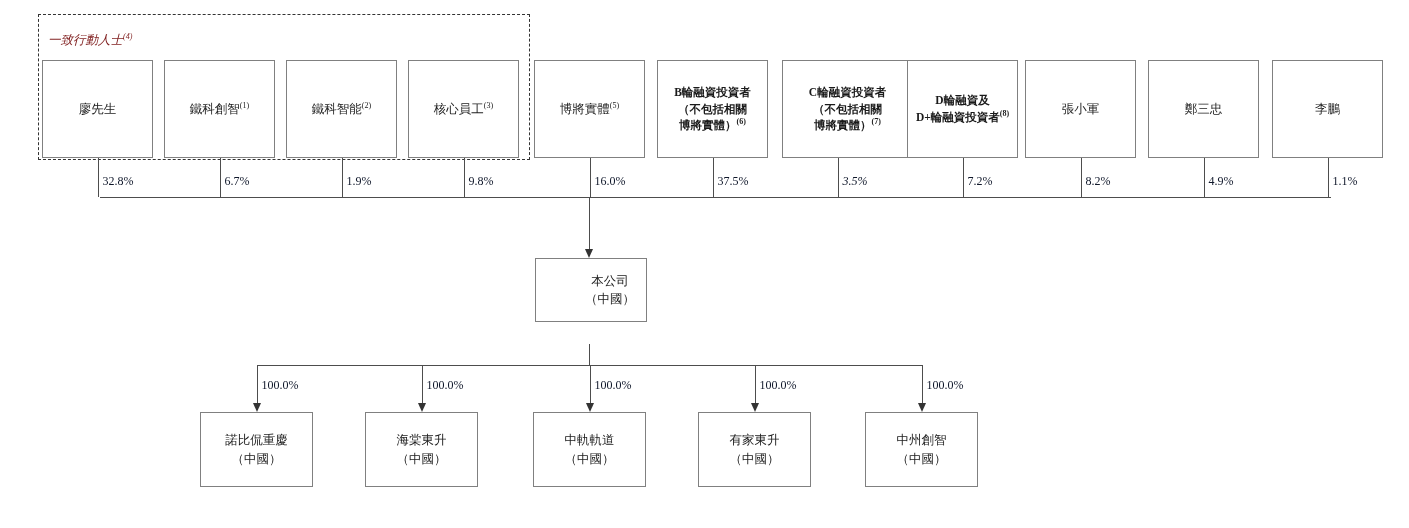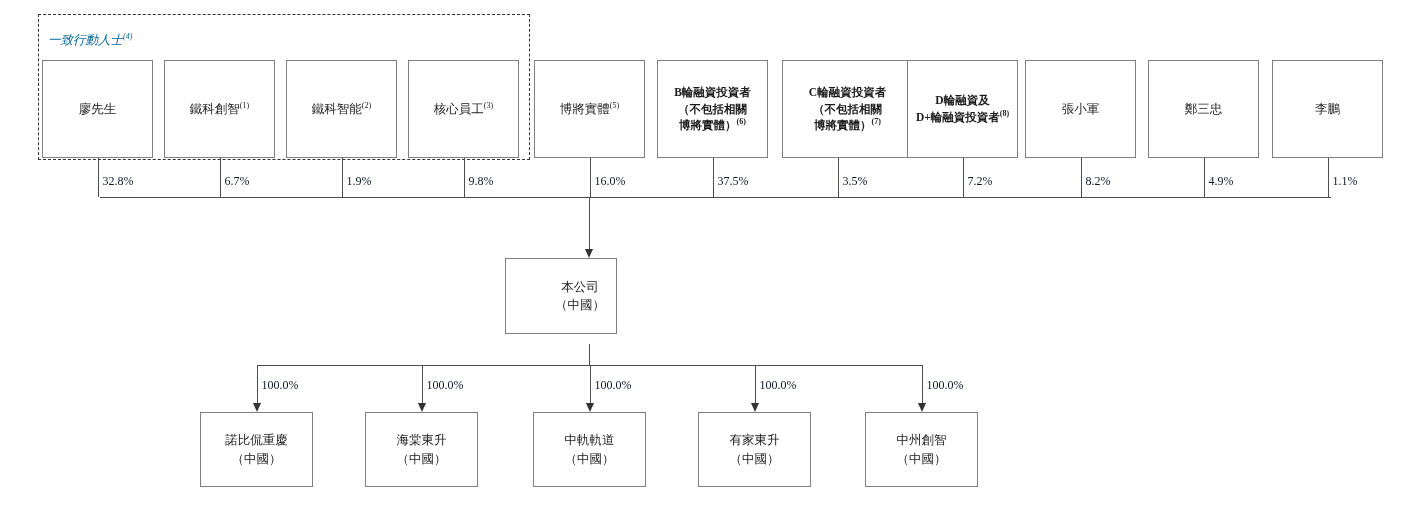--- a/index.html
+++ b/index.html
@@ -43,21 +43,21 @@
   .dashed-group {
     position: absolute;
     box-sizing: border-box;
     border: 1.4px dashed #333333;
     background: transparent;
   }
   .group-label {
     position: absolute;
     font-size: 12.5px;
     font-style: italic;
-    color: #0369a1;
+    color: #7f1d1d;
     white-space: nowrap;
   }
   .group-label .sup {
     font-size: 8px;
     vertical-align: super;
     line-height: 0;
     font-style: italic;
   }
   .vline {
     position: absolute;
@@ -140,21 +140,21 @@
       <div class="vline" style="left: 712.5px; top: 158px; height: 39px;"></div>
       <div class="pct" style="left: 717.5px; top: 174px;">37.5%</div>
       <div class="box small" style="left: 782px; top: 60px; width: 131px; height: 98px;">
         <div class="txt">
           <div>C輪融資投資者</div>
           <div>（不包括相關</div>
           <div>博將實體）<span class="sup">(7)</span></div>
         </div>
       </div>
       <div class="vline" style="left: 837.5px; top: 158px; height: 39px;"></div>
-      <div class="pct" style="left: 842.5px; top: 174px;">3.5%</div>
+      <div class="pct" style="left: 842.5px; top: 174px; font-style: italic;">3.5%</div>
       <div class="box small" style="left: 907px; top: 60px; width: 111px; height: 98px;">
         <div class="txt">
           <div>D輪融資及</div>
           <div>D+輪融資投資者<span class="sup">(8)</span></div>
         </div>
       </div>
       <div class="vline" style="left: 962.5px; top: 158px; height: 39px;"></div>
       <div class="pct" style="left: 967.5px; top: 174px;">7.2%</div>
       <div class="box" style="left: 1025px; top: 60px; width: 111px; height: 98px;">
         <div class="txt">
@@ -177,21 +177,21 @@
       </div>
       <div class="vline" style="left: 1327.5px; top: 158px; height: 39px;"></div>
       <div class="pct" style="left: 1332.5px; top: 174px;">1.1%</div>
     </div>
 
   <div class="hline" style="left:100px; top:197px; width:1231px;"></div>
 
   <div class="vline" style="left:589px; top:197px; height:52px;"></div>
   <div class="arrow-down" style="left:585px; top:249px;"></div>
 
-  <div class="box" style="left:505px; top:258px; width:112px; height:76px;padding-left:41px;">
+  <div class="box" style="left:535px; top:258px; width:112px; height:64px;padding-left:41px;">
     <div class="txt" id="company-text">
         <div>本公司</div>
         <div>（中國）</div>
       </div>
   </div>
 
   <div class="vline" style="left:589px; top:344px; height:21px;"></div>
 
   <div class="hline" style="left:257px; top:365px; width:665px;"></div>
 

